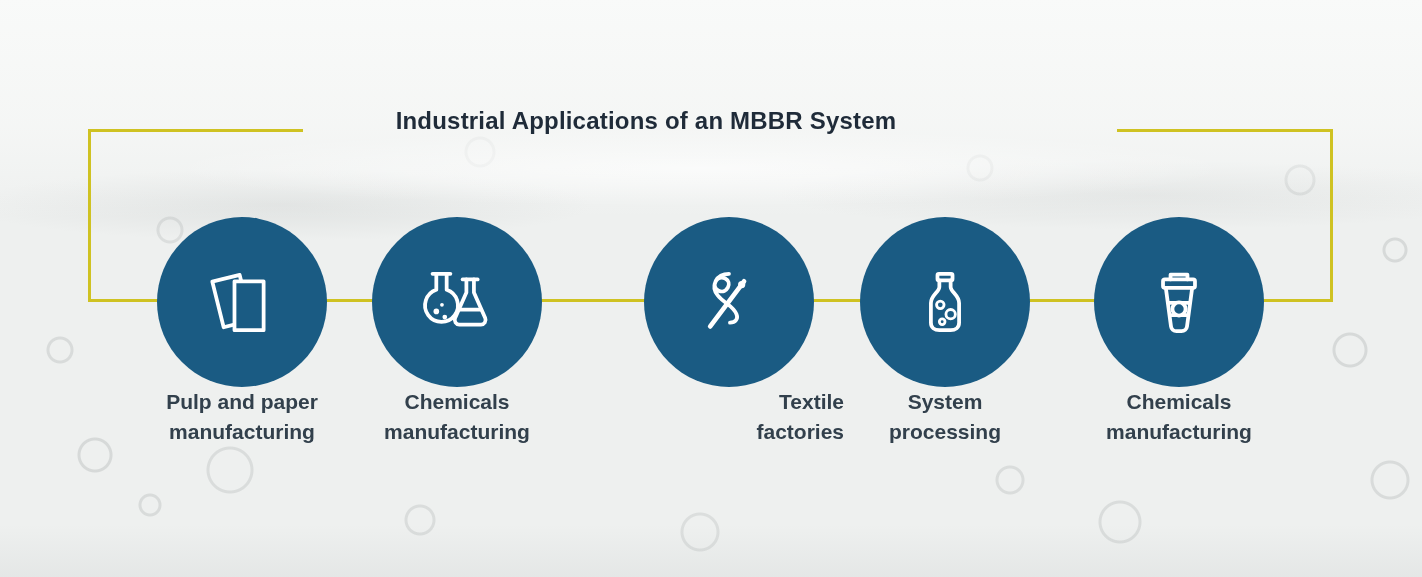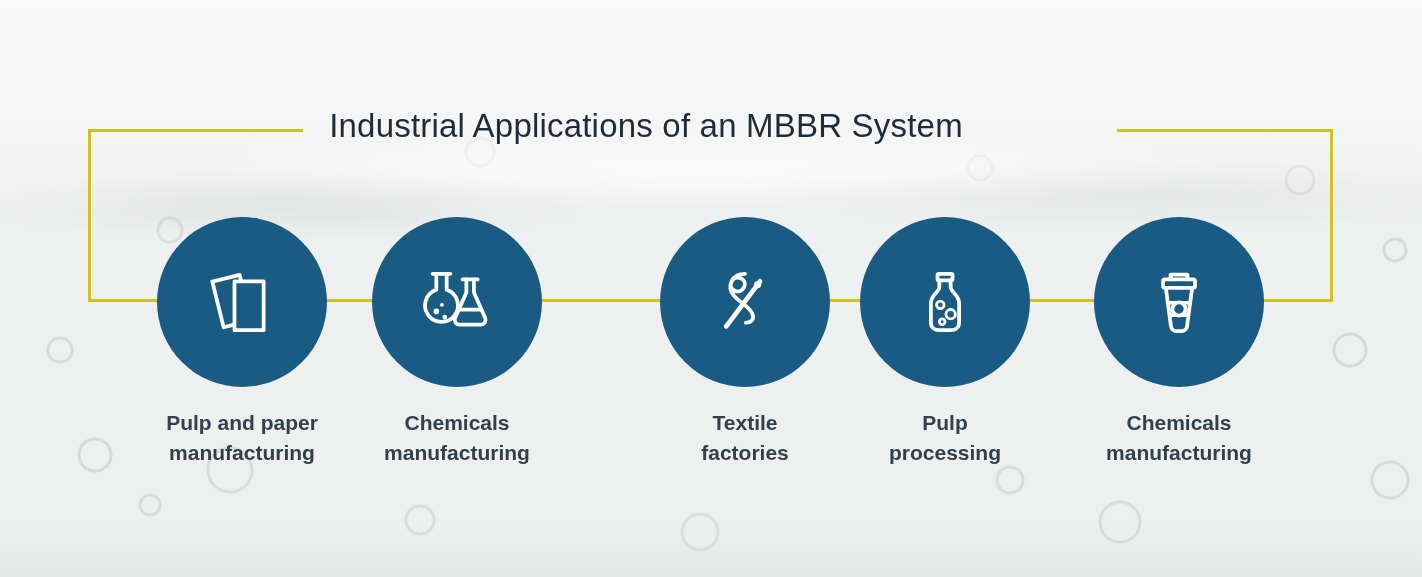--- a/index.html
+++ b/index.html
@@ -59,35 +59,35 @@
   .frame-top-right  { left: 1117px; top: 129px; width: 216px; }
   .frame-left       { left: 88px;  top: 129px; height: 172px; }
   .frame-right      { left: 1330px; top: 129px; height: 172px; }
   .frame-bottom     { left: 88px;  top: 299px; width: 1245px; }
 
   .title {
     position: absolute;
     left: 0; top: 107px;
     width: 1292px;
     text-align: center;
-    font-size: 33px;
-    font-weight: 400;
+    font-size: 24px;
+    font-weight: 700;
     letter-spacing: 0.2px;
     color: var(--title-text);
   }
 
   .item {
     position: absolute;
     top: 217px;
     width: 230px;
     text-align: center;
   }
   .item-1 { left: 127px; }
   .item-2 { left: 342px; }
-  .item-3 { left: 630px; }
+  .item-3 { left: 614px; text-align: right; }
   .item-4 { left: 830px; }
   .item-5 { left: 1064px; }
 
   .circle {
     position: relative;
     z-index: 2;
     width: 170px; height: 170px;
     margin: 0 auto;
     border-radius: 50%;
     background: var(--circle);
@@ -100,21 +100,20 @@
     stroke: var(--icon-stroke);
     stroke-width: 4;
     fill: none;
     stroke-linecap: round;
     stroke-linejoin: round;
   }
   .circle svg .fill-bg { fill: var(--circle); }
   .circle svg .dot { fill: var(--icon-stroke); stroke: none; }
 
   .label {
-    margin-top: 21px;
     font-size: 21px;
     font-weight: 700;
     line-height: 30px;
     color: var(--label-text);
   }
 </style>
 </head>
 <body>
 
 <div class="canvas">
@@ -179,21 +178,21 @@
     <div class="circle">
       <svg viewBox="0 0 100 100">
         <rect x="42" y="20" width="16" height="7" rx="1.5"></rect>
         <path d="M44 27 v7 c0 5 -9 9 -9 17 v21 c0 5 4 8 9 8 h12 c5 0 9 -3 9 -8 V51 c0 -8 -9 -12 -9 -17 v-7"></path>
         <circle cx="45" cy="53" r="4" stroke-width="3"></circle>
         <circle cx="56" cy="63" r="5" stroke-width="3"></circle>
         <circle cx="47" cy="71" r="3" stroke-width="3"></circle>
       </svg>
     </div>
     <div class="label">
-      <span>Pulp</span><br>
+      <span>System</span><br>
       <span>processing</span>
     </div>
   </div>
 
   <div class="item item-5">
     <div class="circle">
       <svg viewBox="0 0 100 100">
         <path d="M41 26 v-5 h18 v5"></path>
         <rect x="33" y="26" width="34" height="9" rx="2"></rect>
         <path d="M36 35 l5.5 41 c0.4 3 2.8 5 5.8 5 h5.4 c3 0 5.4 -2 5.8 -5 L64 35"></path>

